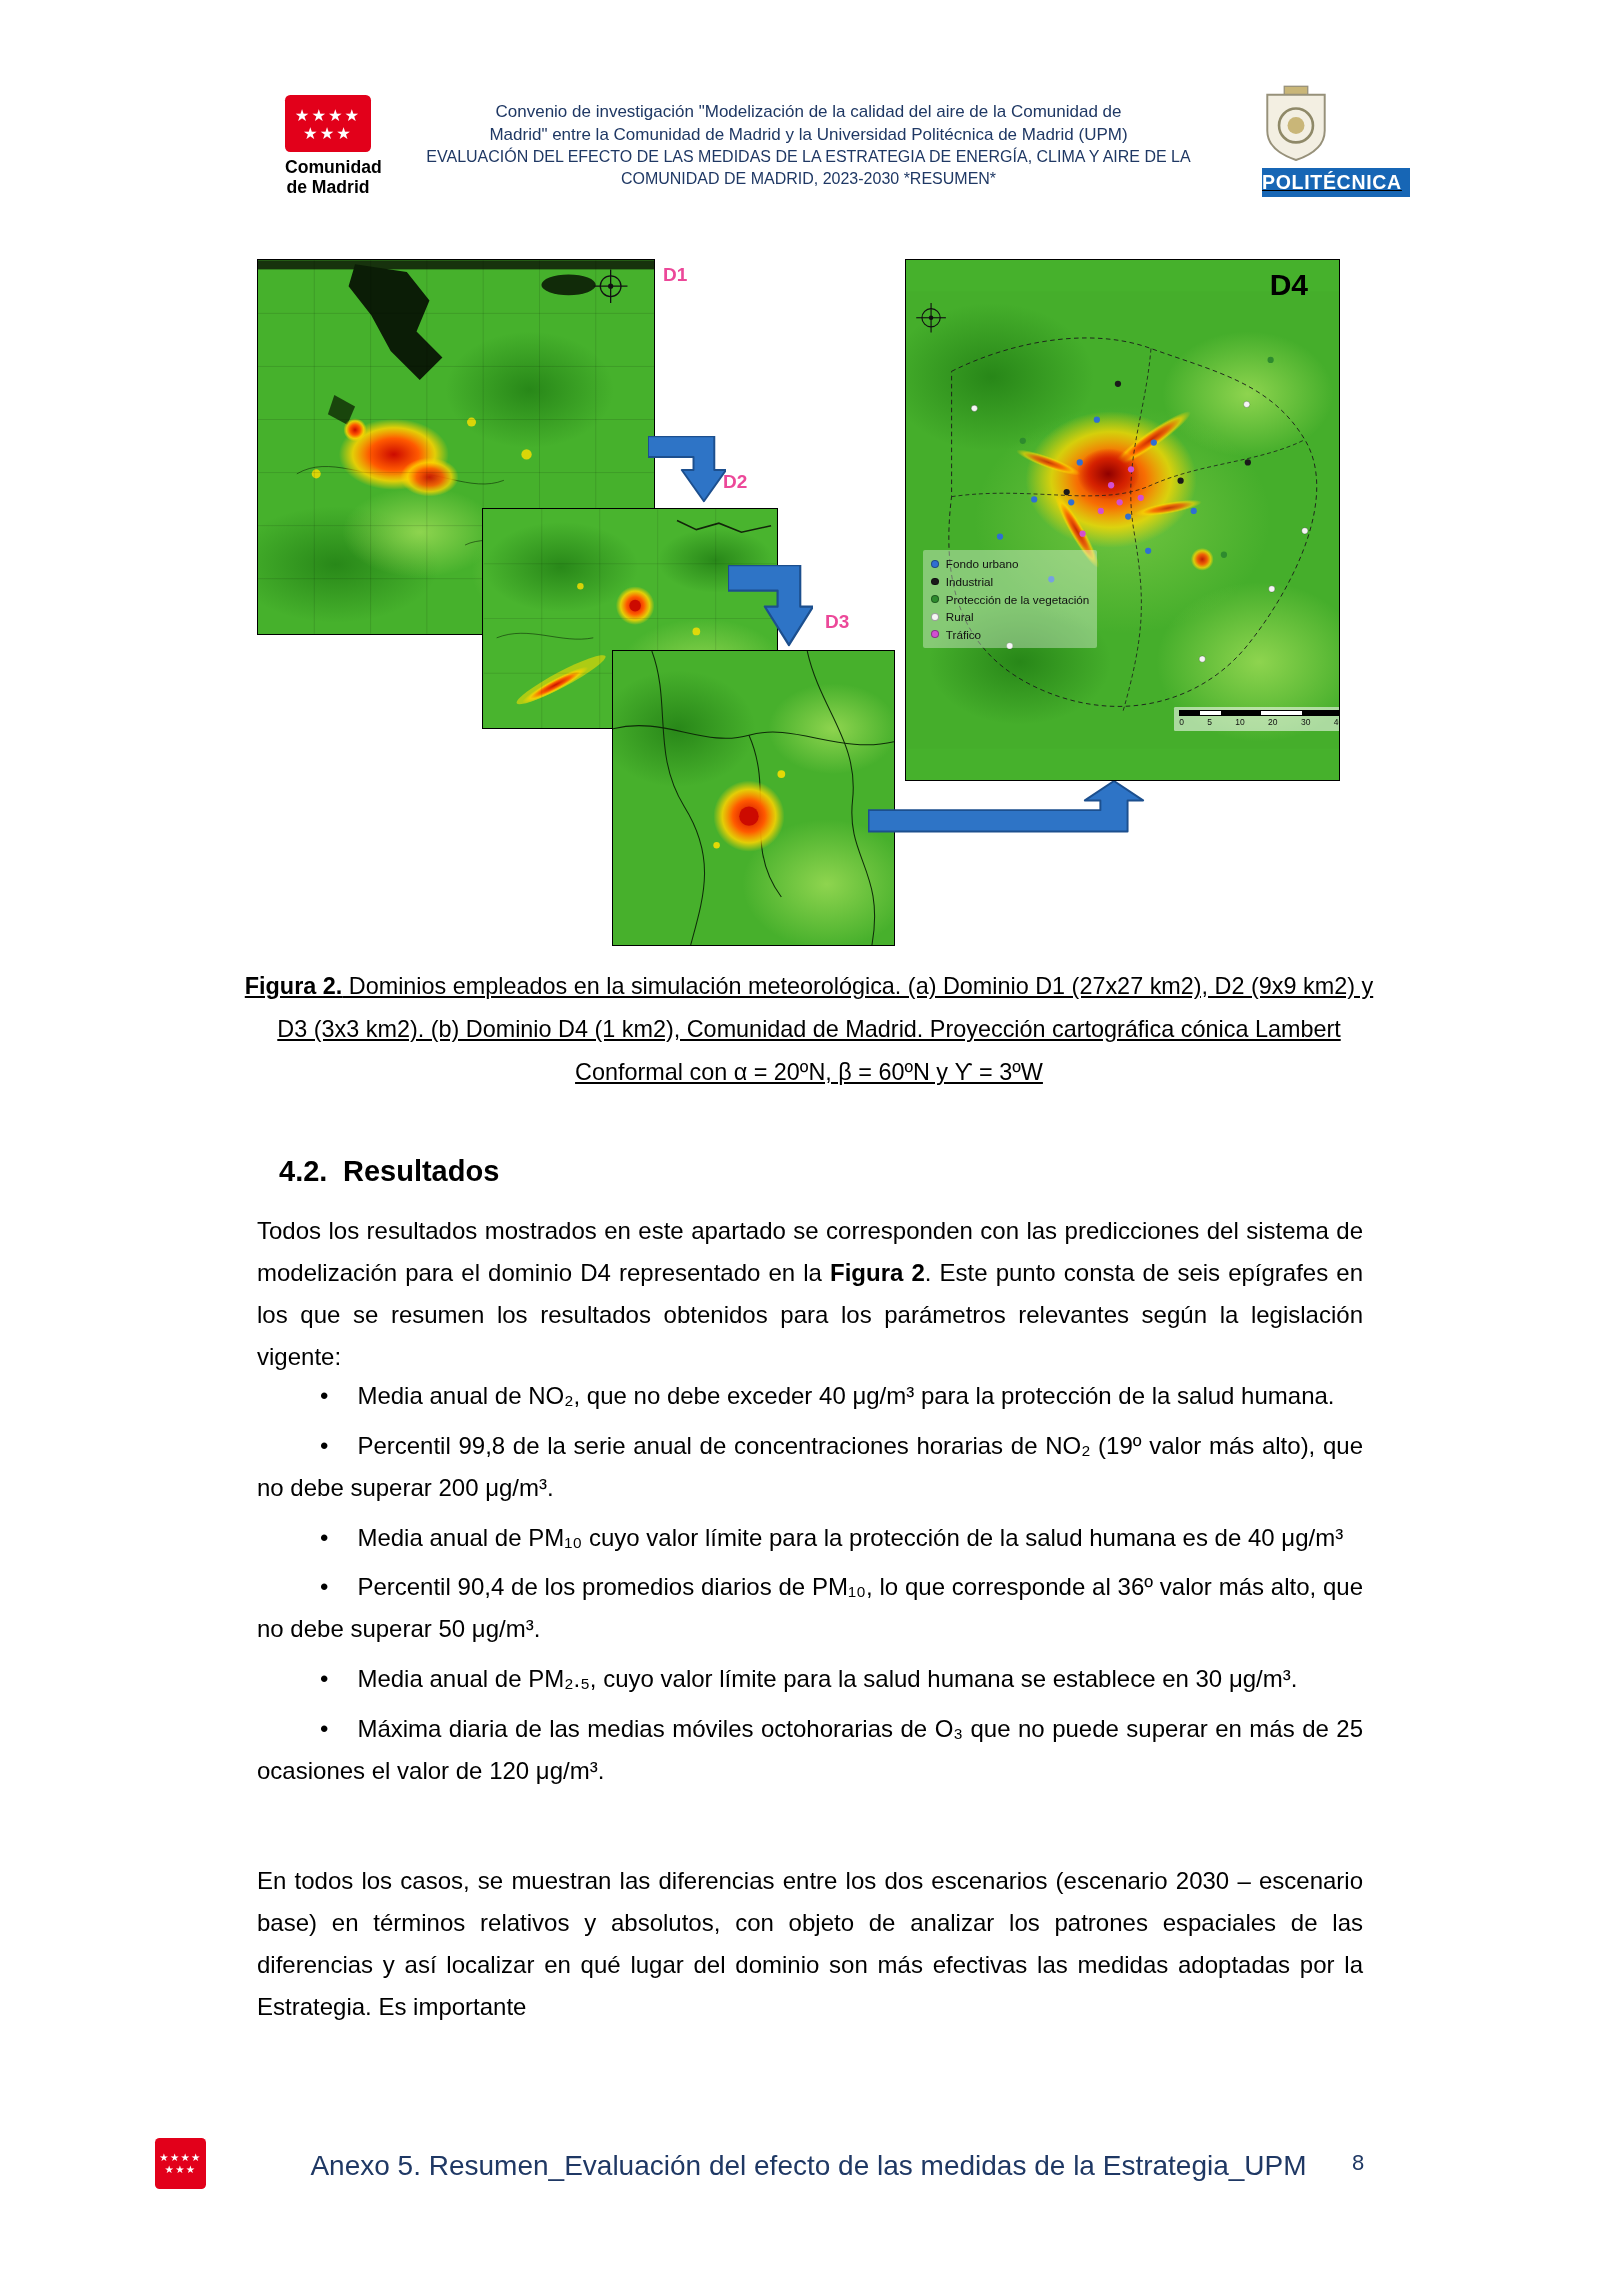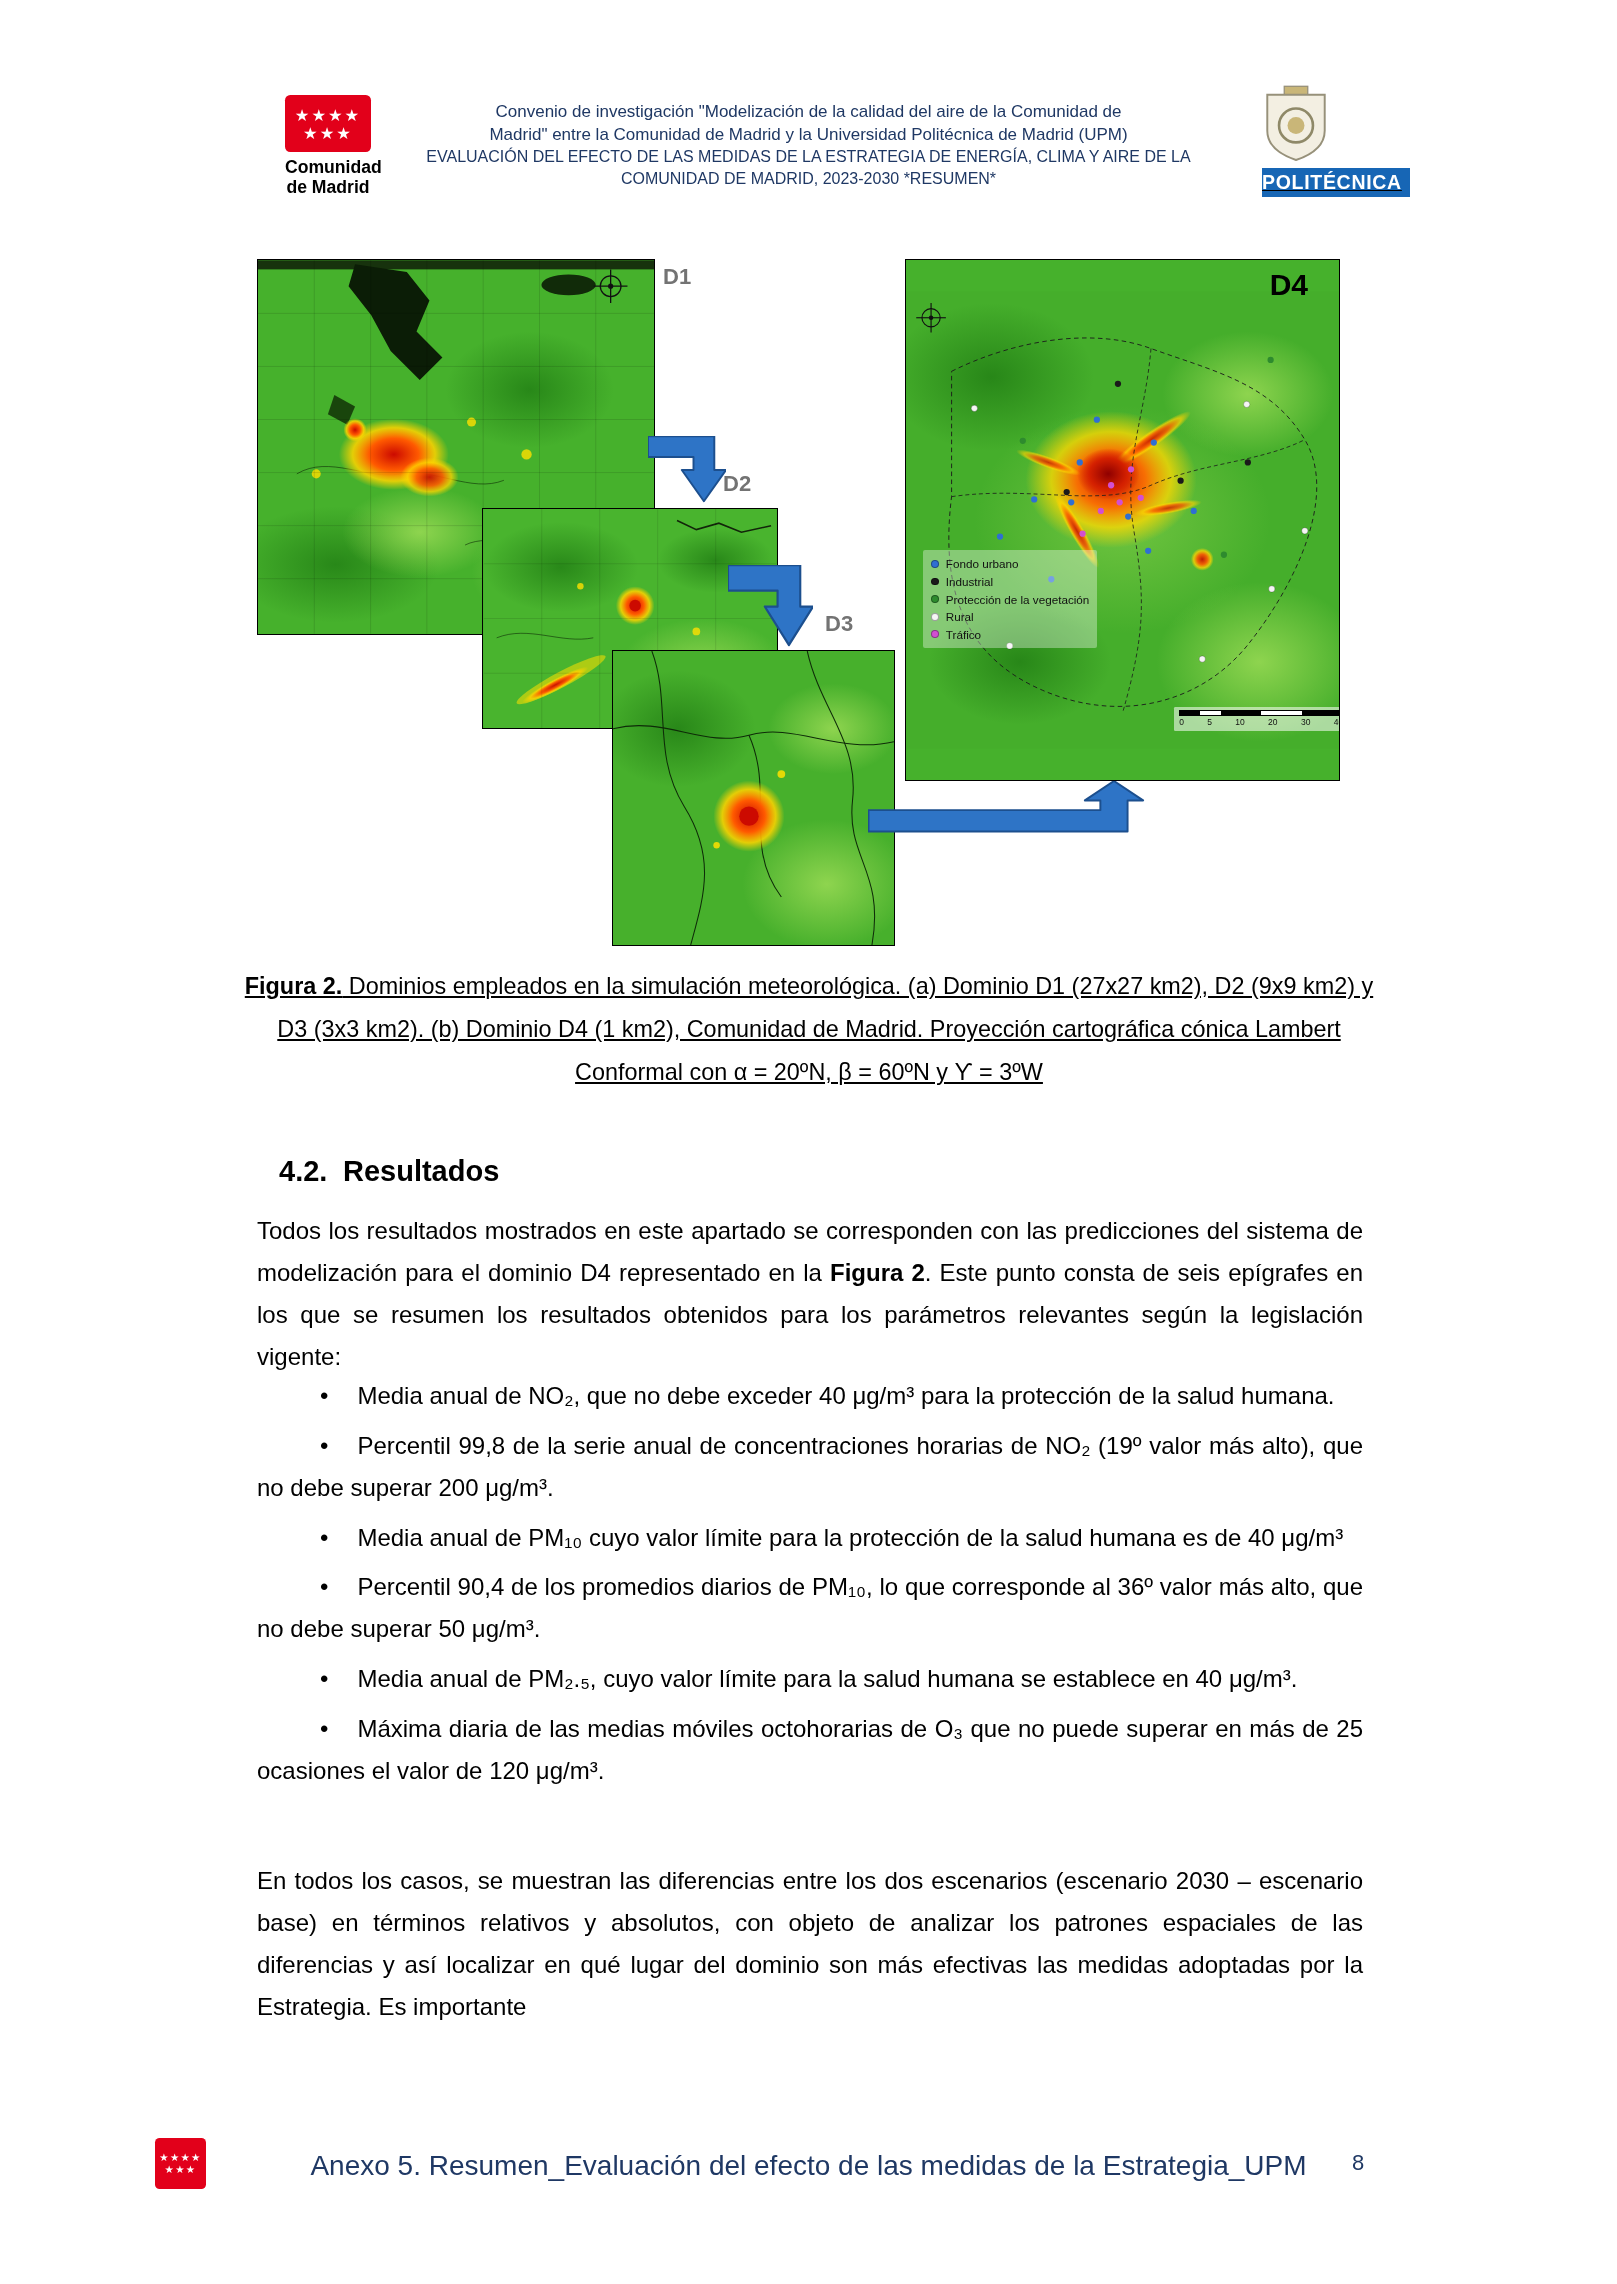--- a/index.html
+++ b/index.html
@@ -28,21 +28,21 @@
 
   
   .figure { position:absolute; left:257px; top:259px; width:1149px; height:703px; }
   .map { position:absolute; border:1.3px solid #000; background:#46b12c; overflow:hidden; }
   .map svg { display:block; width:100%; height:100%; }
   .map-d1 { left:0;     top:0;     width:398px; height:376px; z-index:1; }
   .map-d2 { left:225px; top:249px; width:296px; height:221px; z-index:2; }
   .map-d3 { left:355px; top:391px; width:283px; height:296px; z-index:3; }
   .map-d4 { left:648px; top:0;     width:435px; height:522px; z-index:1; }
 
-  .map-label { position:absolute; font-size:22px; font-weight:bold; color:#737373; z-index:5; }
+  .map-label { position:absolute; font-size:19px; font-weight:bold; color:#ec4899; z-index:5; }
   #lbl-d1 { left:406px; top:5.2px; }
   #lbl-d2 { left:466px; top:212px; }
   #lbl-d3 { left:568px; top:352px;text-align:center; }
   .d4-label { position:absolute; right:31px; top:7.8px; font-size:30px; font-weight:bold; z-index:6; }
 
   .fig-arrow { position:absolute; z-index:4; }
   #arrow-1 { left:391px; top:177px; }
   #arrow-2 { left:471px; top:306px; }
   #arrow-3 { left:611px; top:522px; }
 
@@ -364,21 +364,21 @@
 
   <div class="para" id="para-intro">
     <span>Todos los resultados mostrados en este apartado se corresponden con las predicciones del sistema de modelización para el dominio D4 representado en la </span><b>Figura 2</b><span>. Este punto consta de seis epígrafes en los que se resumen los resultados obtenidos para los parámetros relevantes según la legislación vigente:</span>
   </div>
 
   <div class="bullets">
     <div class="bullet">Media anual de NO₂, que no debe exceder 40 μg/m³ para la protección de la salud humana.</div>
     <div class="bullet">Percentil 99,8 de la serie anual de concentraciones horarias de NO₂ (19º valor más alto), que no debe superar 200 μg/m³.</div>
     <div class="bullet">Media anual de PM₁₀ cuyo valor límite para la protección de la salud humana es de 40 μg/m³</div>
     <div class="bullet">Percentil 90,4 de los promedios diarios de PM₁₀, lo que corresponde al 36º valor más alto, que no debe superar 50 μg/m³.</div>
-    <div class="bullet">Media anual de PM₂.₅, cuyo valor límite para la salud humana se establece en 40 μg/m³.</div>
+    <div class="bullet">Media anual de PM₂.₅, cuyo valor límite para la salud humana se establece en 30 μg/m³.</div>
     <div class="bullet">Máxima diaria de las medias móviles octohorarias de O₃ que no puede superar en más de 25 ocasiones el valor de 120 μg/m³.</div>
   </div>
 
   <div class="para" id="para-closing">En todos los casos, se muestran las diferencias entre los dos escenarios (escenario 2030 – escenario base) en términos relativos y absolutos, con objeto de analizar los patrones espaciales de las diferencias y así localizar en qué lugar del dominio son más efectivas las medidas adoptadas por la Estrategia. Es importante</div>
 
   <div class="footer-logo">
     <div class="star-row">★★★★</div>
     <div class="star-row">★★★</div>
   </div>
   <div class="footer-text">Anexo 5. Resumen_Evaluación del efecto de las medidas de la Estrategia_UPM</div>

